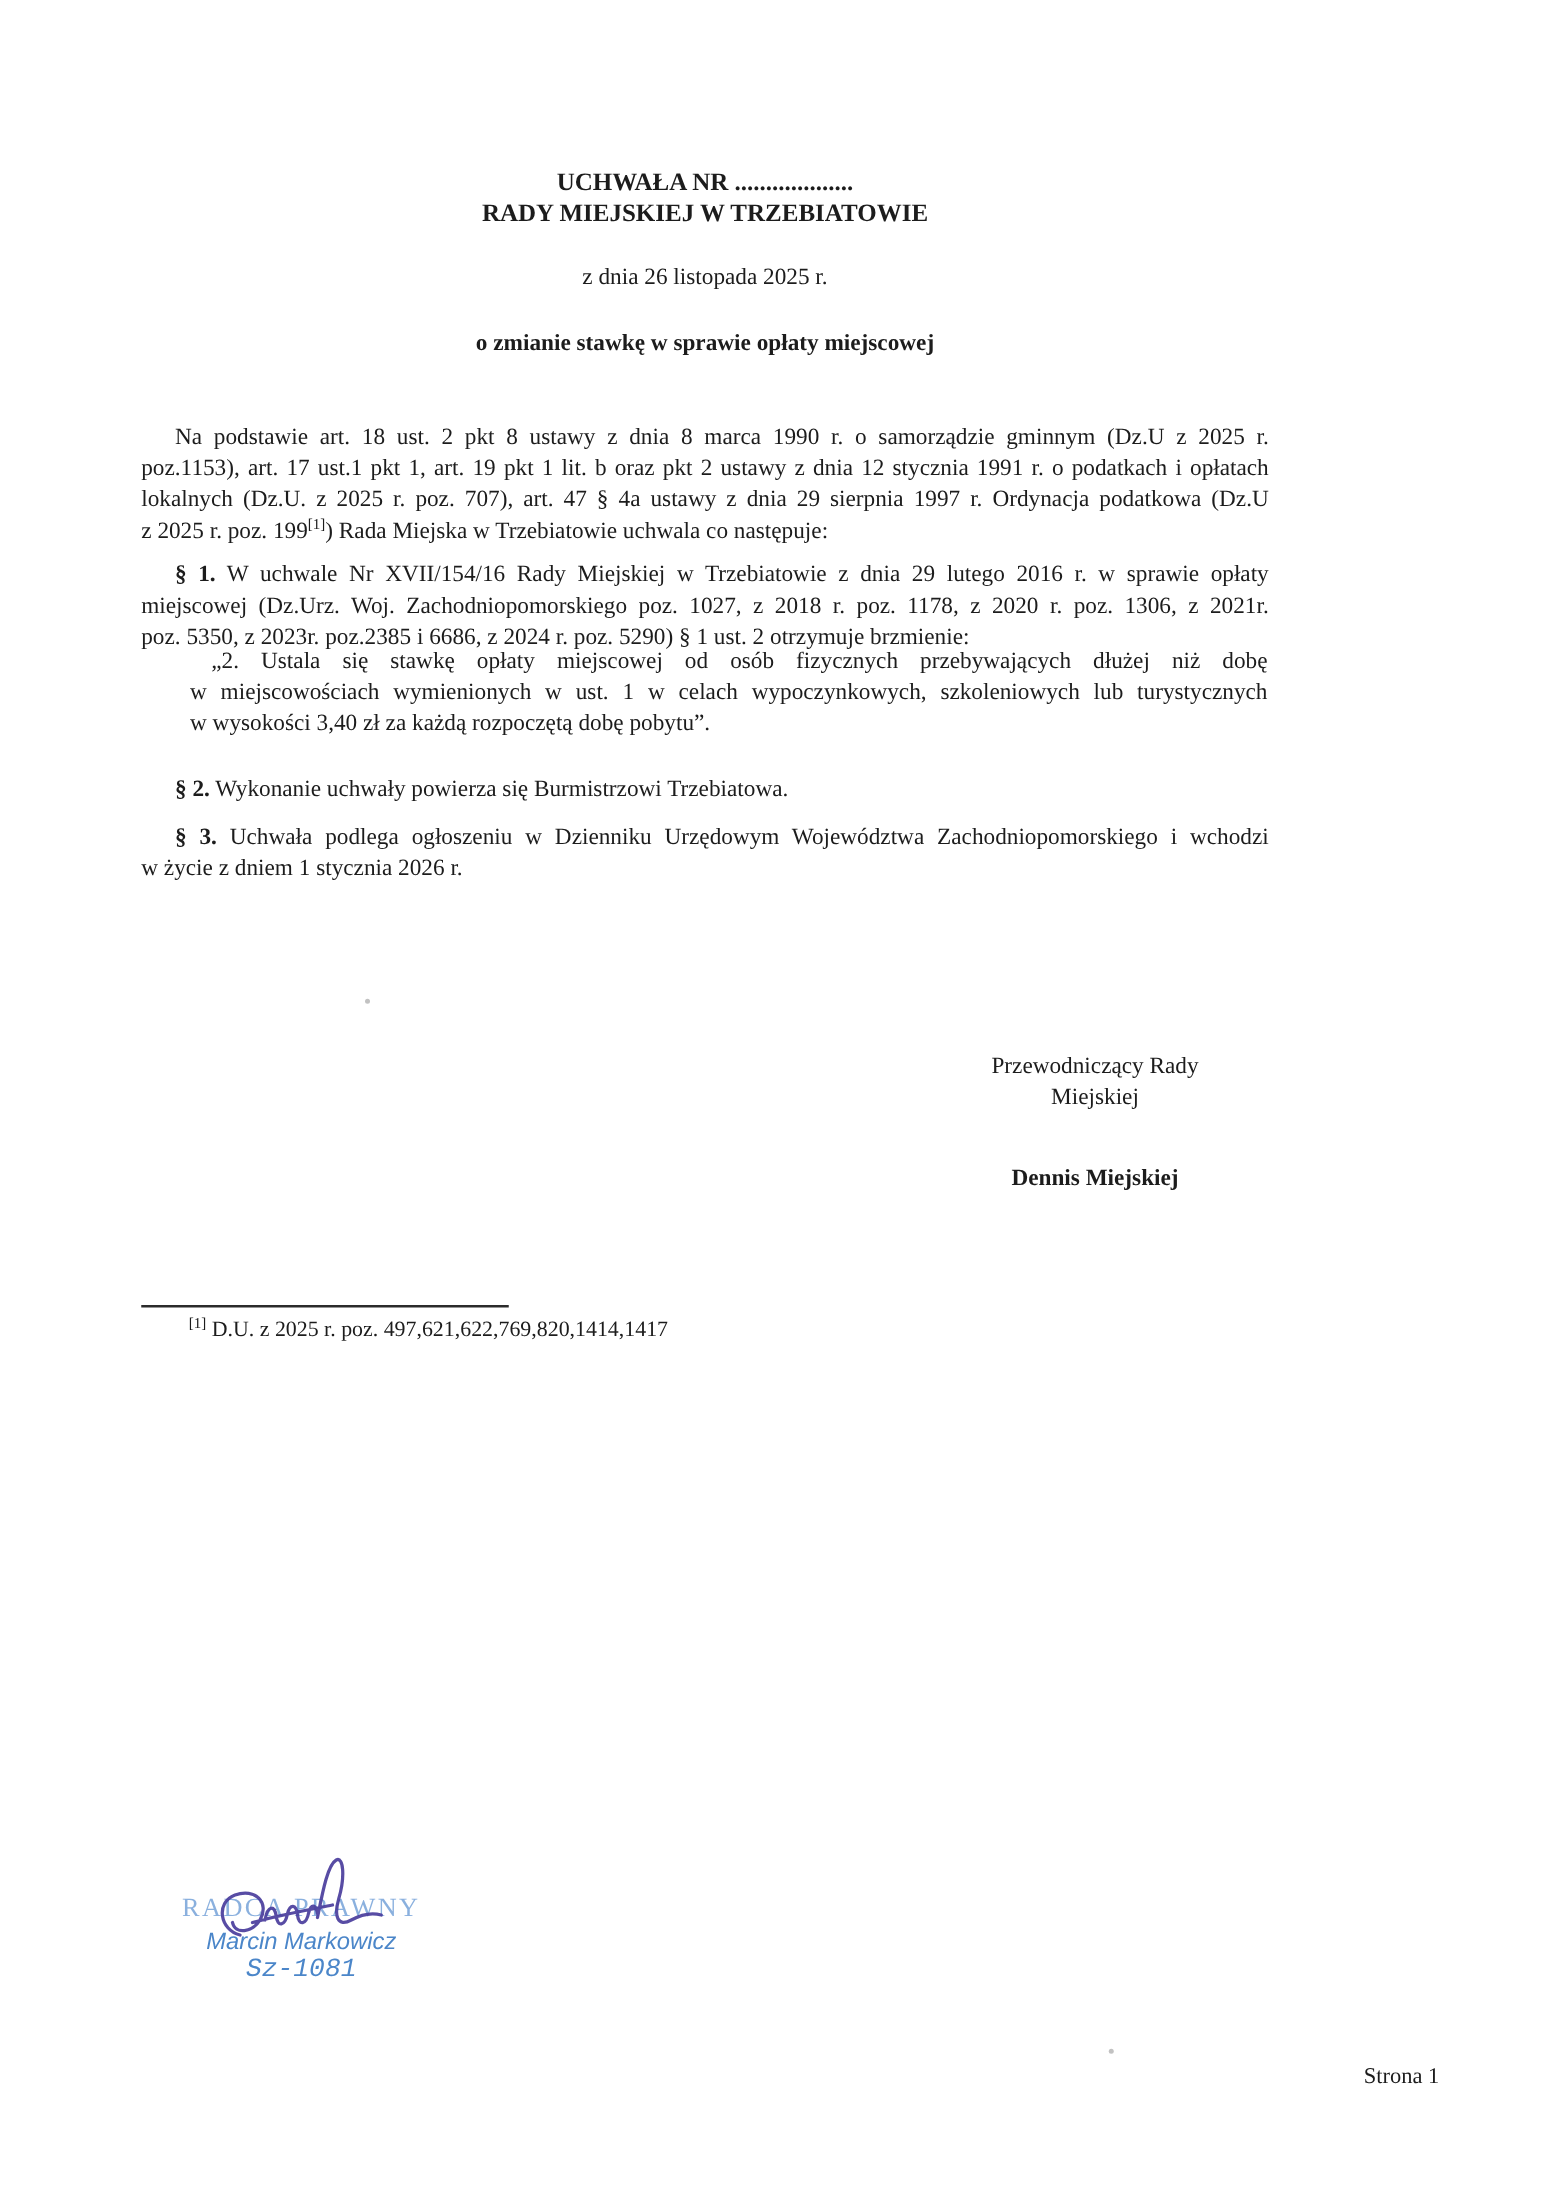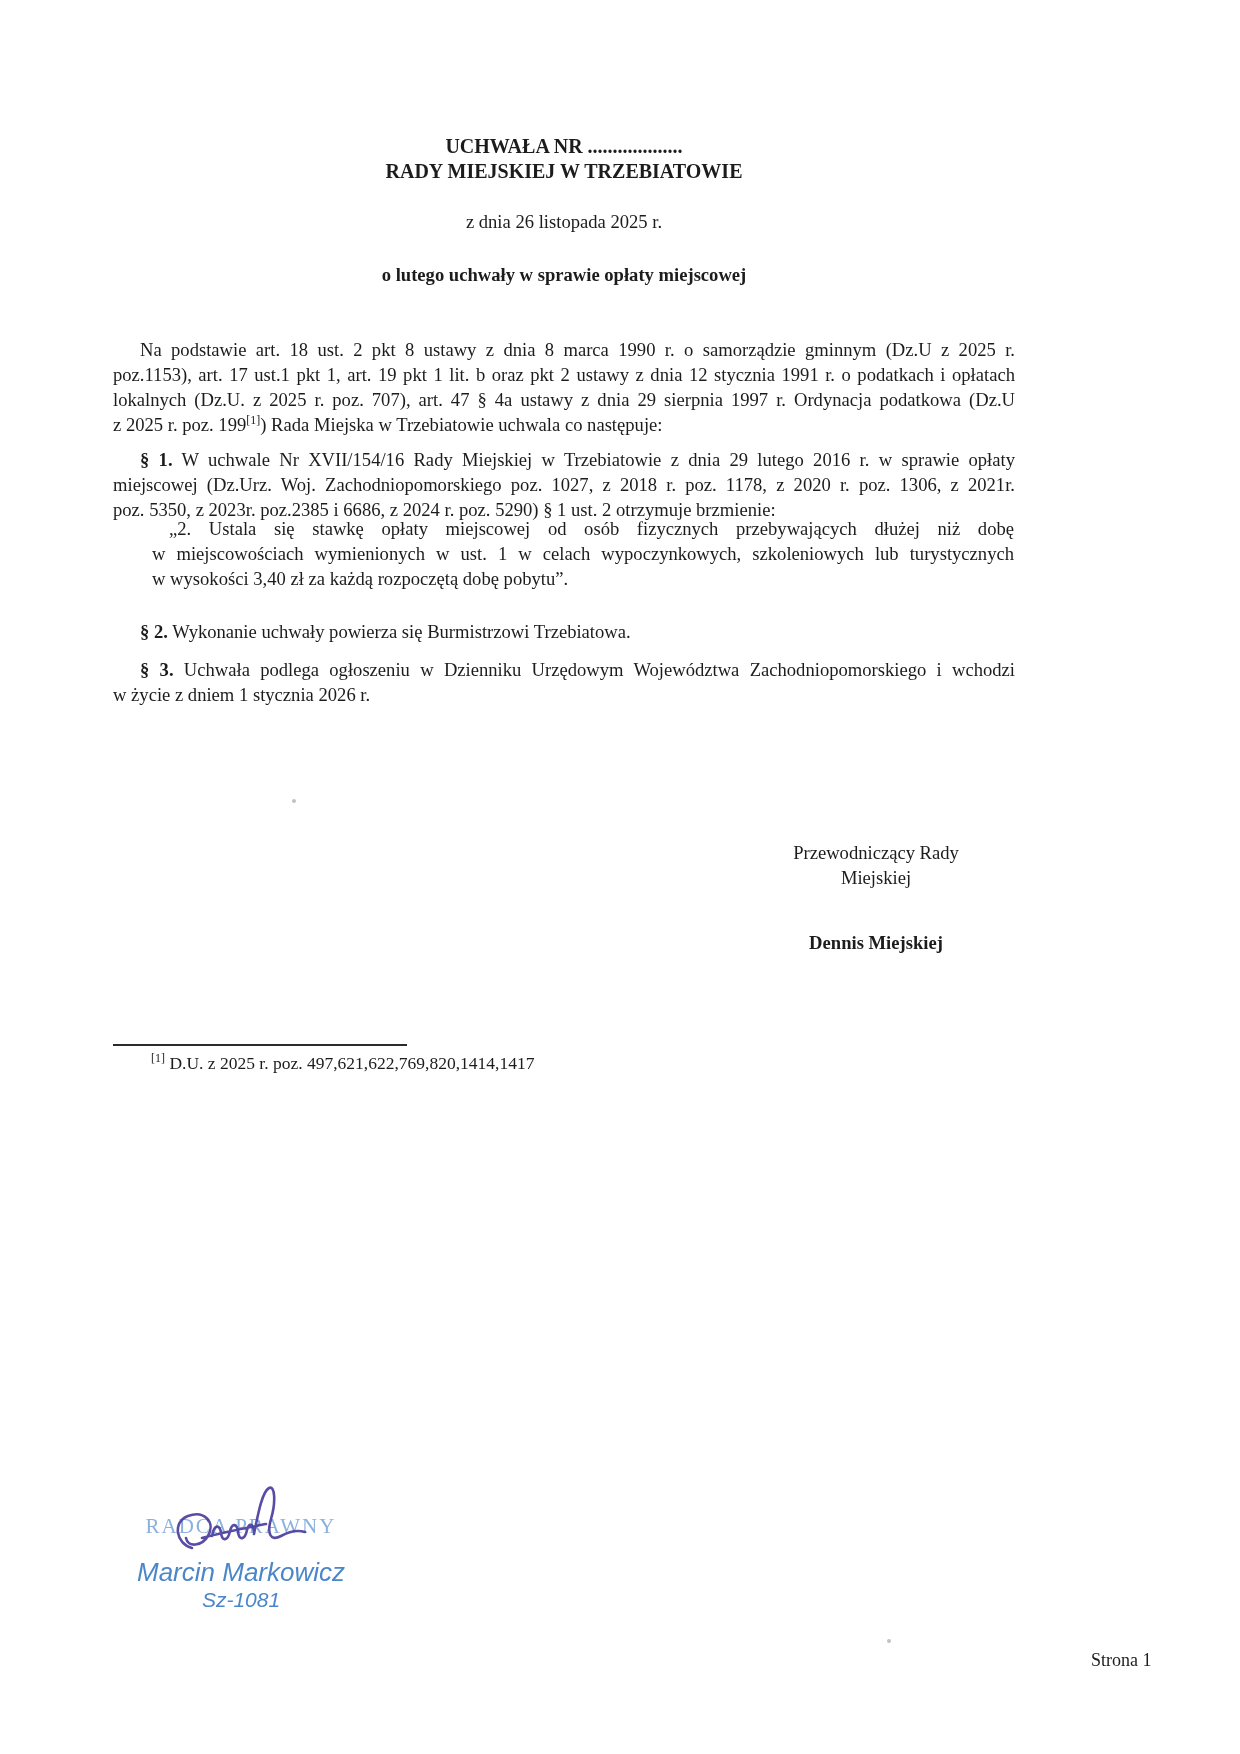--- a/index.html
+++ b/index.html
@@ -76,27 +76,27 @@
     width: 226px;
     text-align: center;
   }
   .stamp-title {
     font-family: "Liberation Serif", serif;
     font-size: 21px;
     letter-spacing: 2px;
     opacity: 0.88;
   }
   .stamp-name {
-    margin-top: 18px;
+    margin-top: 4px;
     font-family: "Liberation Sans", sans-serif;
     font-style: italic;
-    font-size: 26px;
+    font-size: 19px;
   }
   .stamp-number {
-    font-family: Liberation Sans, sans-serif;
+    font-family: Liberation Mono, monospace;
     font-style: italic;
     font-size: 21px;
   }
   .sig-svg { position: absolute; left: 168px; top: 1482px; }
   .artifact {
     position: absolute;
     width: 4px; height: 4px;
     background: #c2c2c2;
     border-radius: 50%;
   }
@@ -106,21 +106,21 @@
 
 <div class="page">
 
   <div class="center-col title-block">
     <div>UCHWAŁA NR ...................</div>
     <div>RADY MIEJSKIEJ W TRZEBIATOWIE</div>
   </div>
 
   <div class="center-col date-line">z dnia 26 listopada 2025 r.</div>
 
-  <div class="center-col subject-line">o lutego uchwały w sprawie opłaty miejscowej</div>
+  <div class="center-col subject-line">o zmianie stawkę w sprawie opłaty miejscowej</div>
 
   <div class="col" style="top:337px">
     <div class="jline ind">Na podstawie art. 18 ust. 2 pkt 8 ustawy z dnia 8 marca 1990 r. o samorządzie gminnym (Dz.U z 2025 r.</div>
     <div class="jline">poz.1153), art. 17 ust.1 pkt 1, art. 19 pkt 1 lit. b oraz pkt 2 ustawy z dnia 12 stycznia 1991 r. o podatkach i opłatach</div>
     <div class="jline">lokalnych (Dz.U. z 2025 r. poz. 707), art. 47 § 4a ustawy z dnia 29 sierpnia 1997 r. Ordynacja podatkowa (Dz.U</div>
     <div class="lline"><span>z 2025 r. poz. 199</span><sup>[1]</sup><span>) Rada Miejska w Trzebiatowie uchwala co następuje:</span></div>
   </div>
 
   <div class="col" style="top:447px">
     <div class="jline ind"><span class="mk">§ 1.</span><span> W uchwale Nr XVII/154/16 Rady Miejskiej w Trzebiatowie z dnia 29 lutego 2016 r. w sprawie opłaty</span></div>

